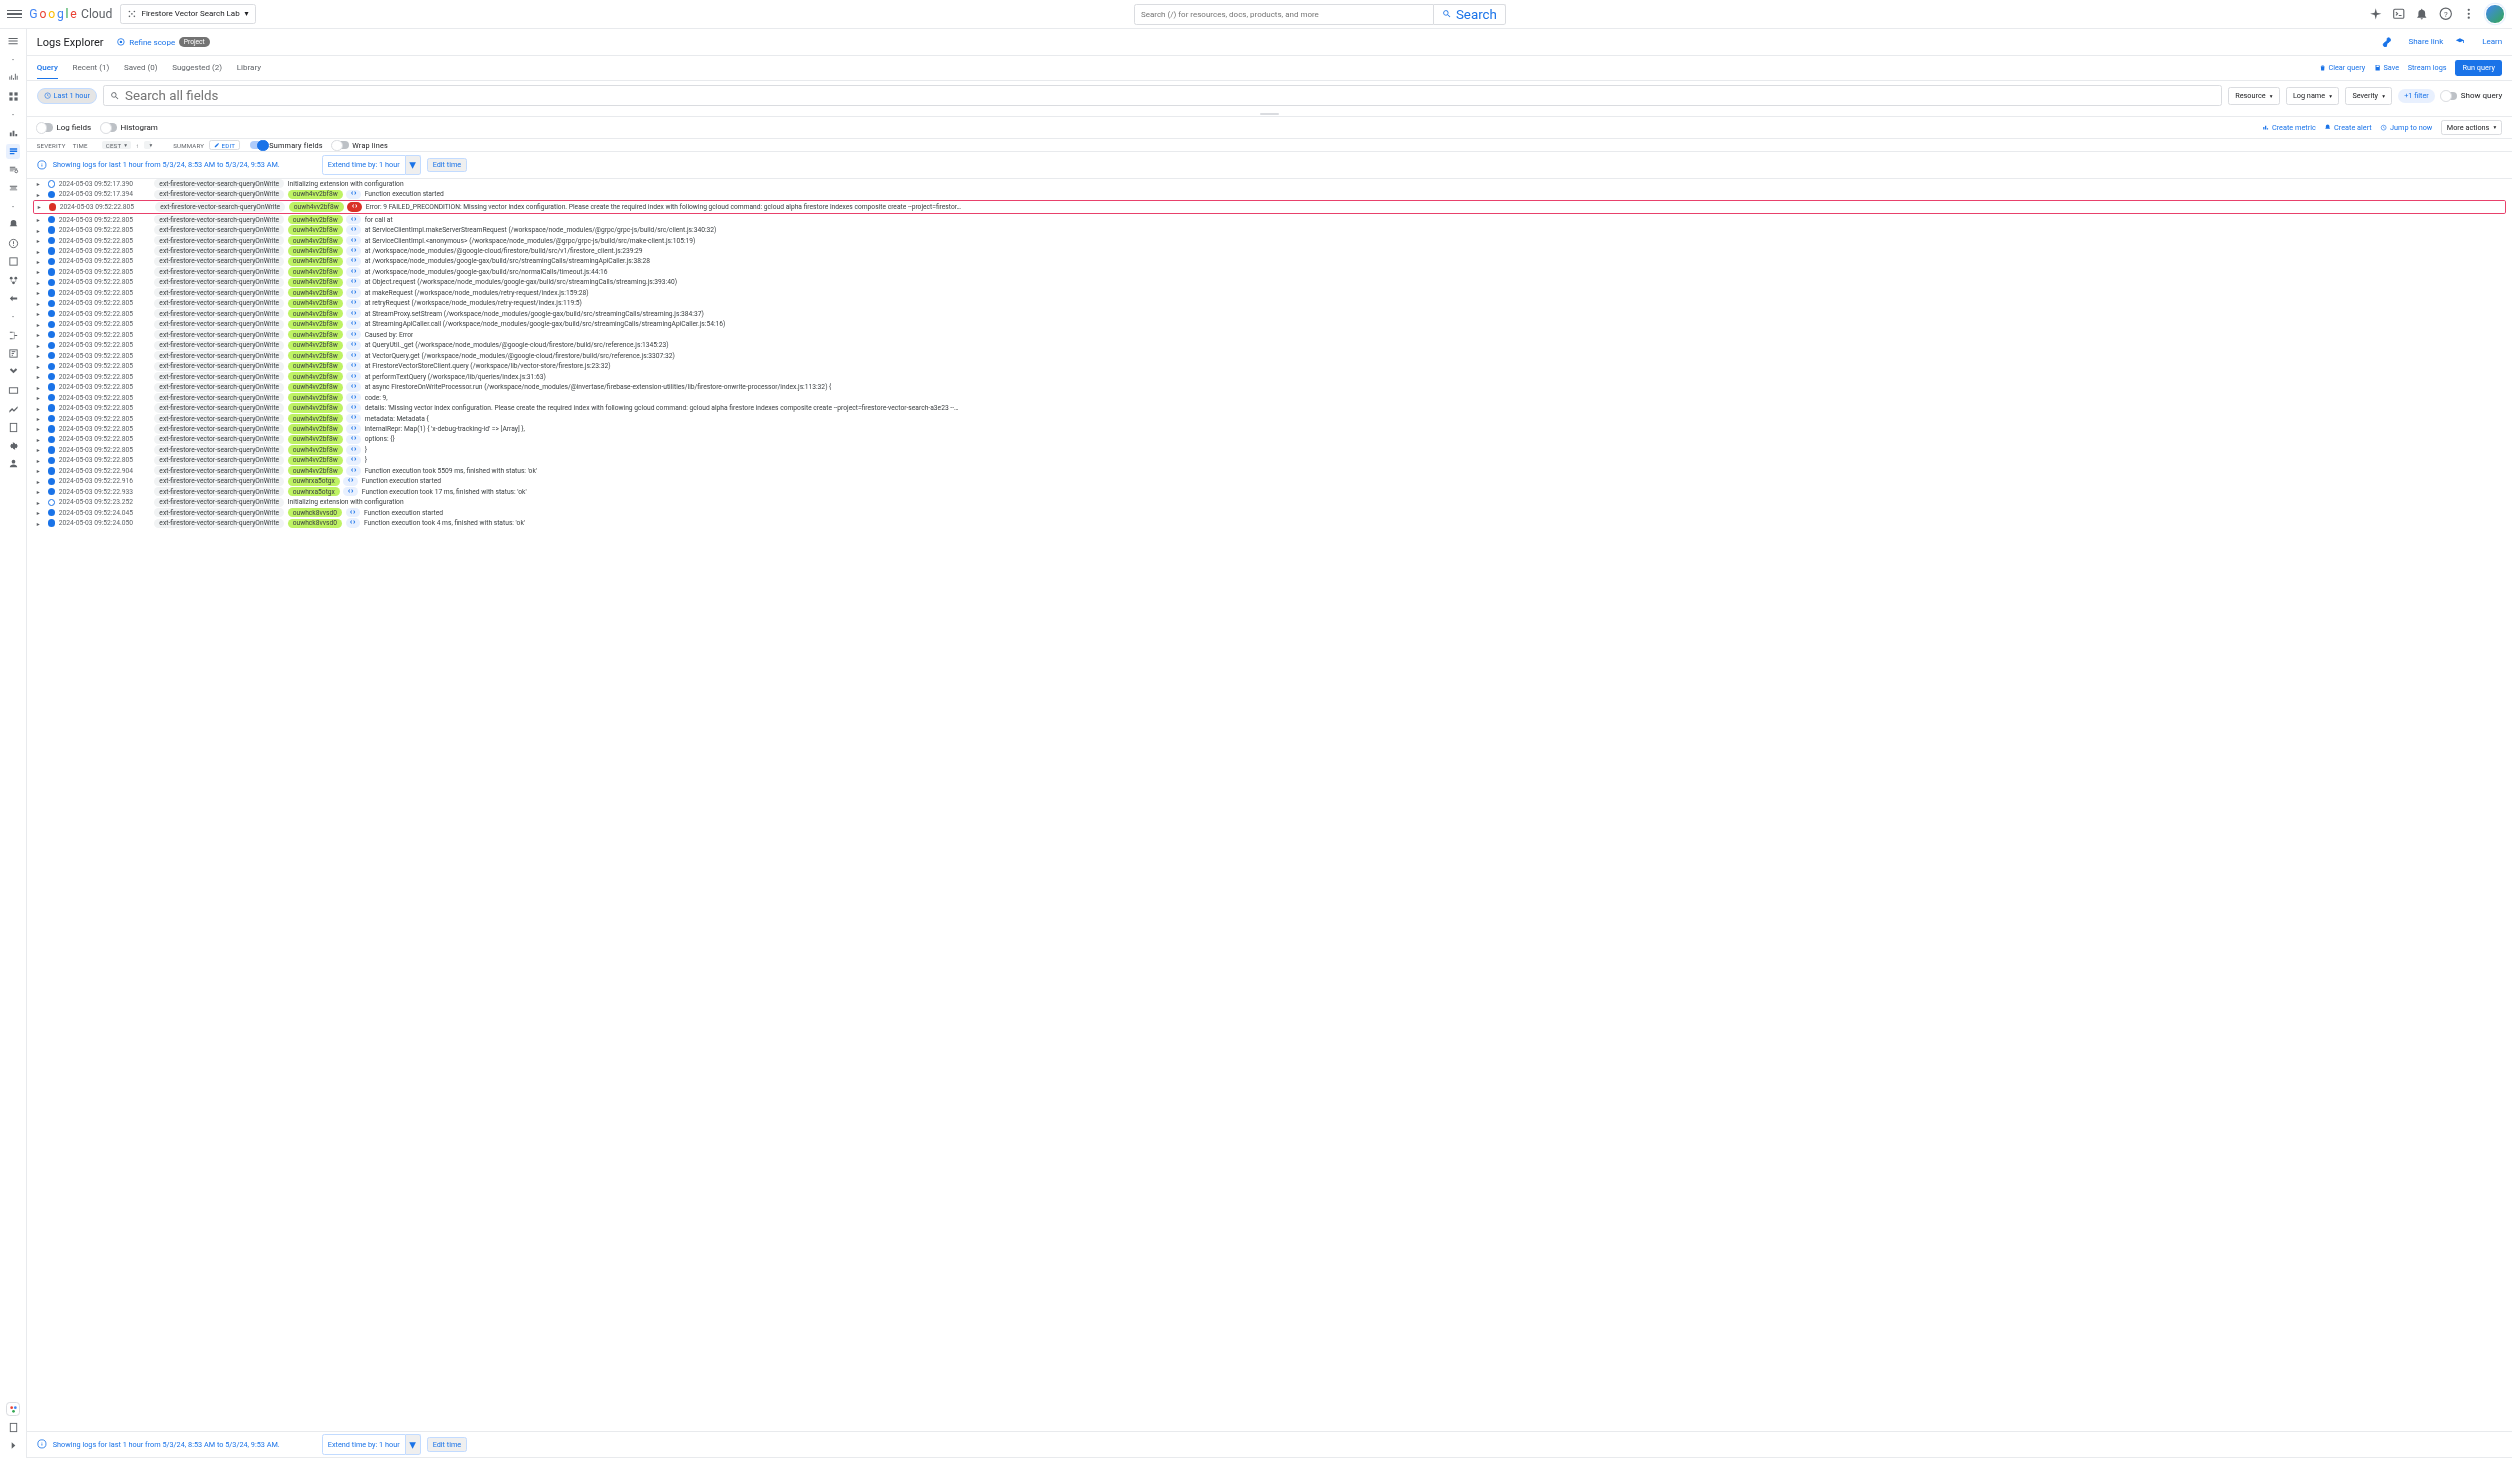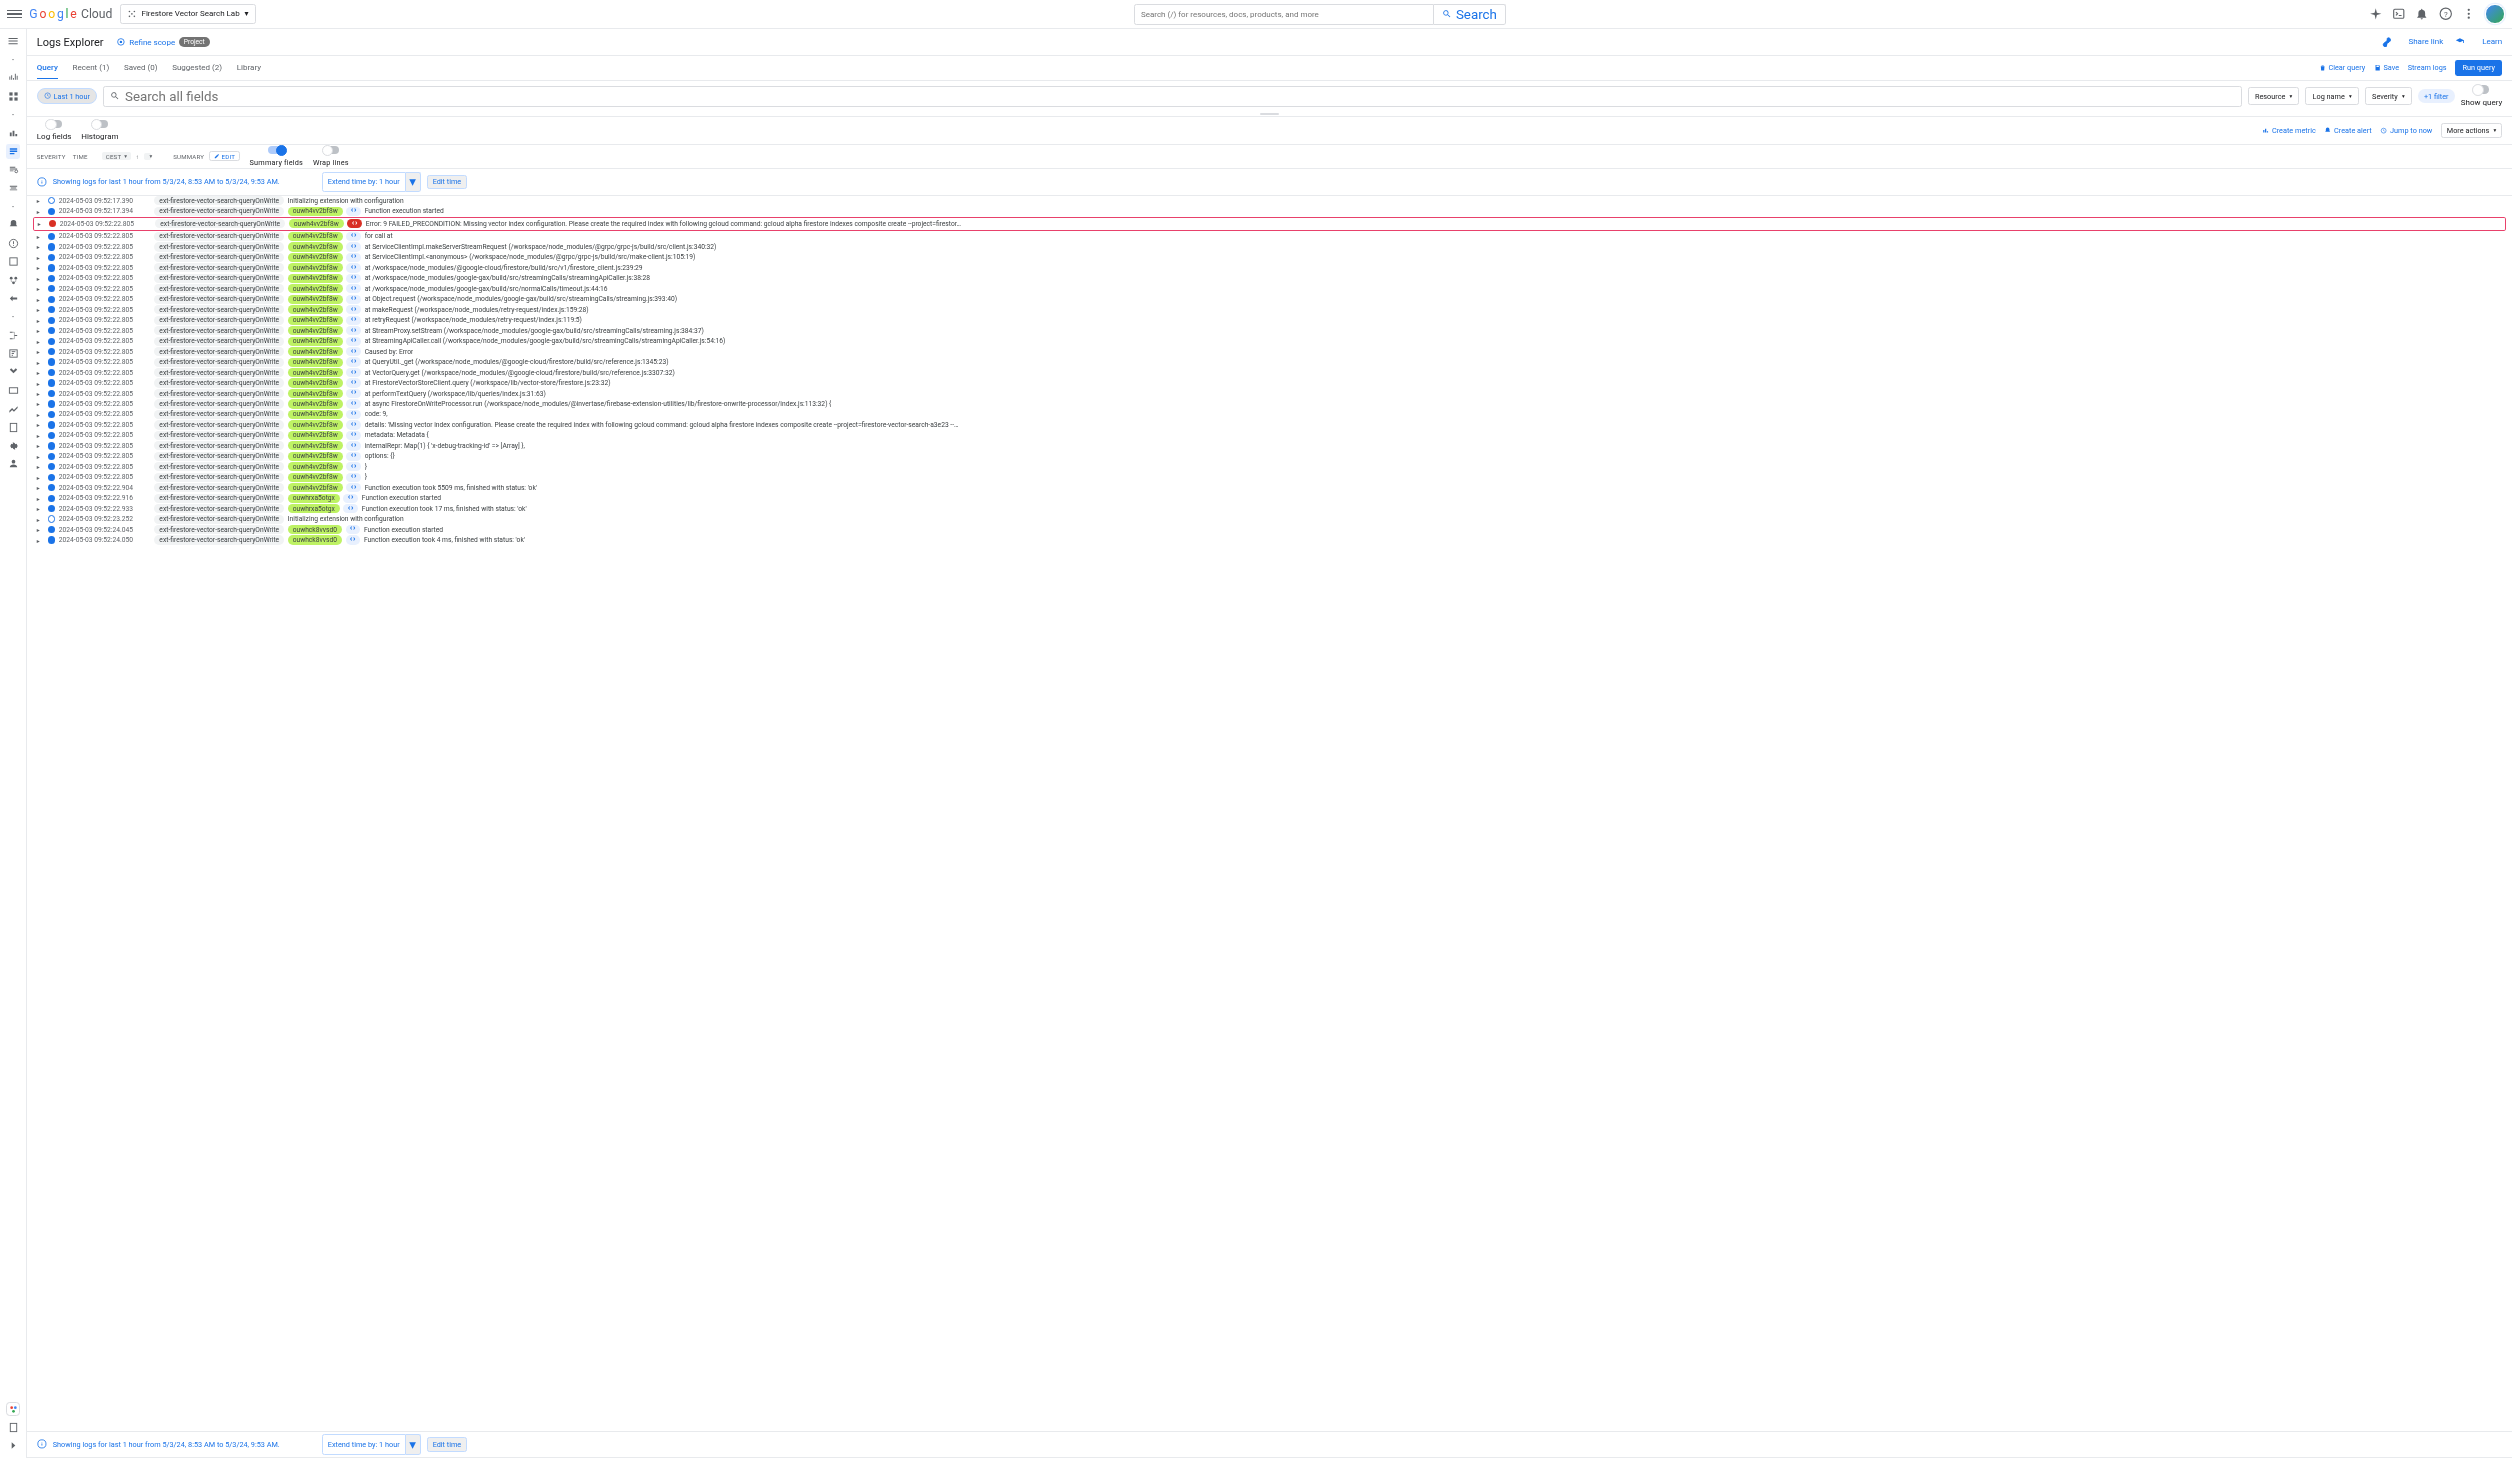--- a/index.html
+++ b/index.html
@@ -44,21 +44,21 @@
 .tabs-actions { display:flex; align-items:center; gap:8.6px; }
 .tabs-actions a { color:#1a73e8; cursor:pointer; display:flex; align-items:center; gap:2.4px; font-size:7.3px;}
 .run-btn { background:#1a73e8; color:#fff; border:none; border-radius:2.4px; padding:3.7px 7.3px; cursor:pointer; font-size:7.3px;}
 
 .query-row { display:flex; align-items:center; gap:6.1px; padding:4.9px 9.8px; }
 .chip-time { border:0.6px solid #c2dbff; background:#e5e5e5; color:#1a73e8; border-radius:9.8px; padding:2.4px 6.1px; display:flex; align-items:center; gap:2.4px; font-size:7.3px;}
 .query-input { flex:1; display:flex; align-items:center; gap:4.9px; border:0.6px solid #dadce0; border-radius:2.4px; height:21px; padding:0 6.1px; background:#fff;}
 .query-input input { border:none; outline:none; flex:1; }
 .filter-pill { border:0.6px solid #dadce0; border-radius:2.4px; padding:3.7px 6.1px; display:flex; align-items:center; gap:2.4px; font-size:7.3px; cursor:pointer; background:#fff;}
 .filter-chip { background:#e8f0fe; color:#1a73e8; border-radius:9.8px; padding:2.4px 6.1px; font-size:7.3px; cursor:pointer;}
-.toggle { display:flex; align-items:center; gap:3.7px;flex-direction:column; }
+.toggle { display:flex; align-items:center; gap:3.7px; }
 .toggle .sw { width:16px; height:8.6px; background:#bdc1c6; border-radius:4.3px; position:relative; }
 .toggle .sw::after { content:""; position:absolute; width:9.8px; height:9.8px; background:#fff; border:0.6px solid #dadce0; border-radius:50%; top:-1.2px; left:-1.2px;}
 .toggle.on .sw { background:#aecbfa;}
 .toggle.on .sw::after { left:7.3px; background:#1a73e8; border-color:#1a73e8;}
 
 .handle { height:4.9px; display:flex; justify-content:center; align-items:center;}
 .handle span { width:18.4px; height:2.4px; background:#dadce0; border-radius:1.2px;}
 
 .toggles-row { display:flex; align-items:center; justify-content:space-between; padding:2.4px 9.8px; border-top:0.6px solid #e8eaed; border-bottom:0.6px solid #e8eaed;}
 .toggles-l { display:flex; align-items:center; gap:9.8px;}

